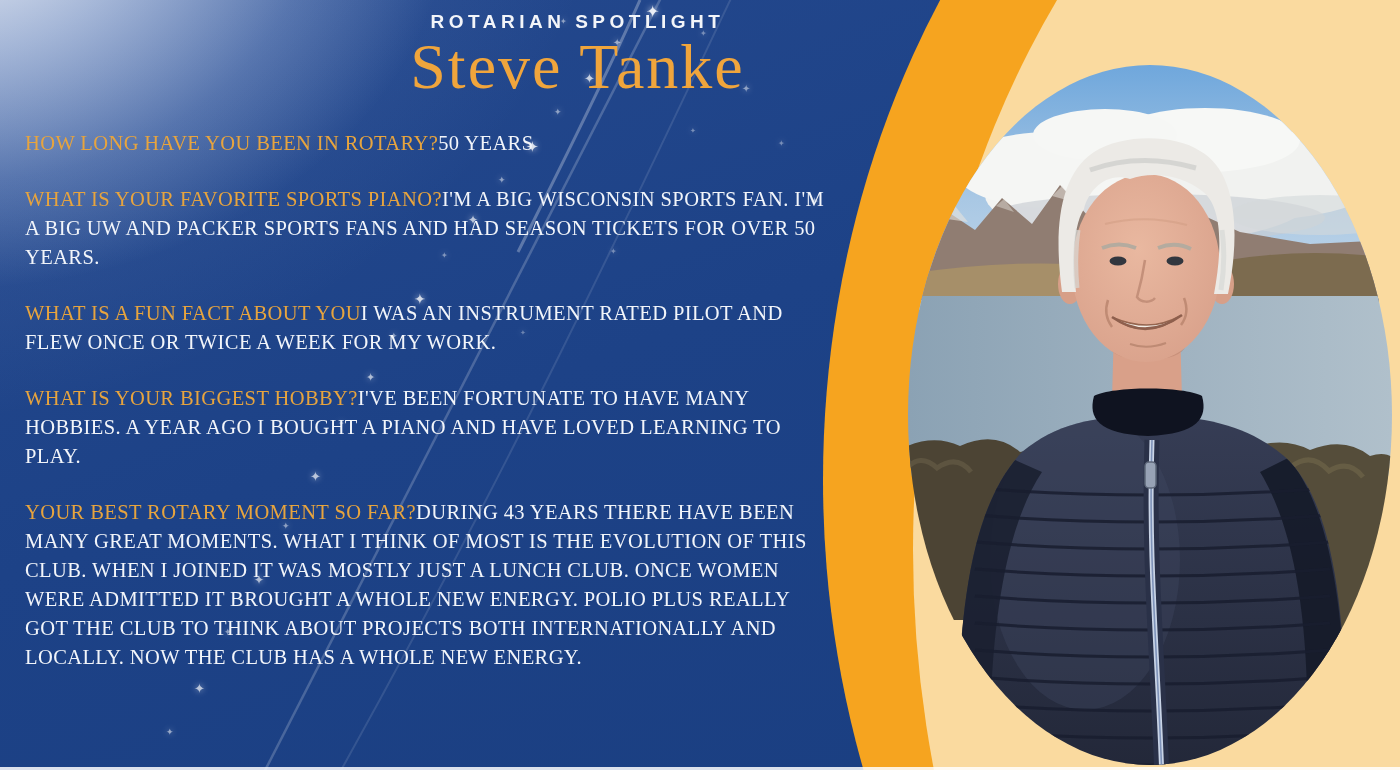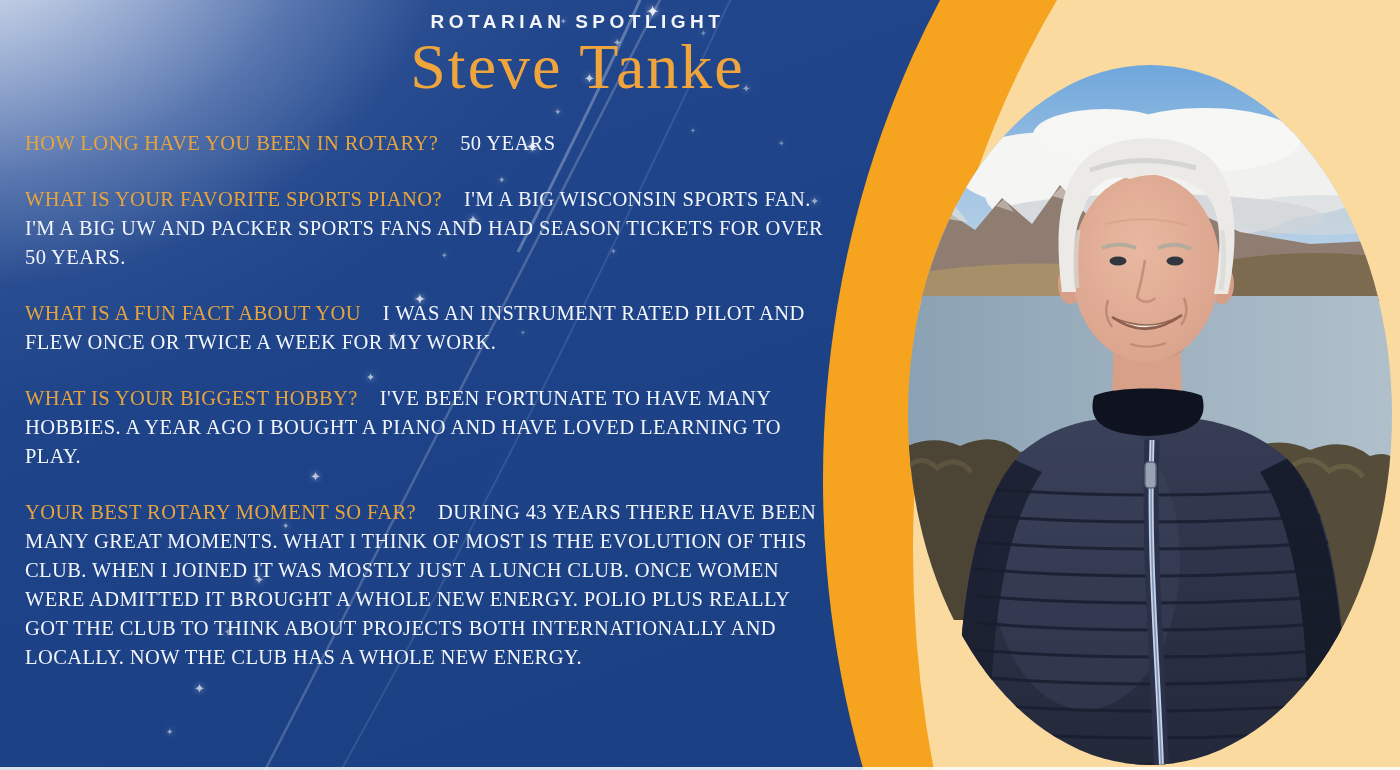--- a/index.html
+++ b/index.html
@@ -38,21 +38,21 @@
   .name{
     margin-top:2px;color:#f0a53c;font-size:64px;line-height:1.0;
     font-family:"Liberation Serif", serif;font-weight:400;letter-spacing:2px;
   }
   .qa-block{
     position:absolute;left:25px;top:129px;width:800px;z-index:5;
   }
   .qa-item{
     margin:0 0 27px 0;font-size:20.5px;line-height:29px;letter-spacing:.4px;
   }
-  .q{color:#e7a43e;margin-right:22px;}
+  .q{color:#e7a43e;margin-right:0;}
   .a{color:#f2f5fa;}
   .bottom-line{
     position:absolute;left:0;bottom:0;width:1400px;height:3px;
     background:rgba(255,255,255,.85);z-index:9;
   }
 </style>
 </head>
 <body>
 
 <div class="canvas">

